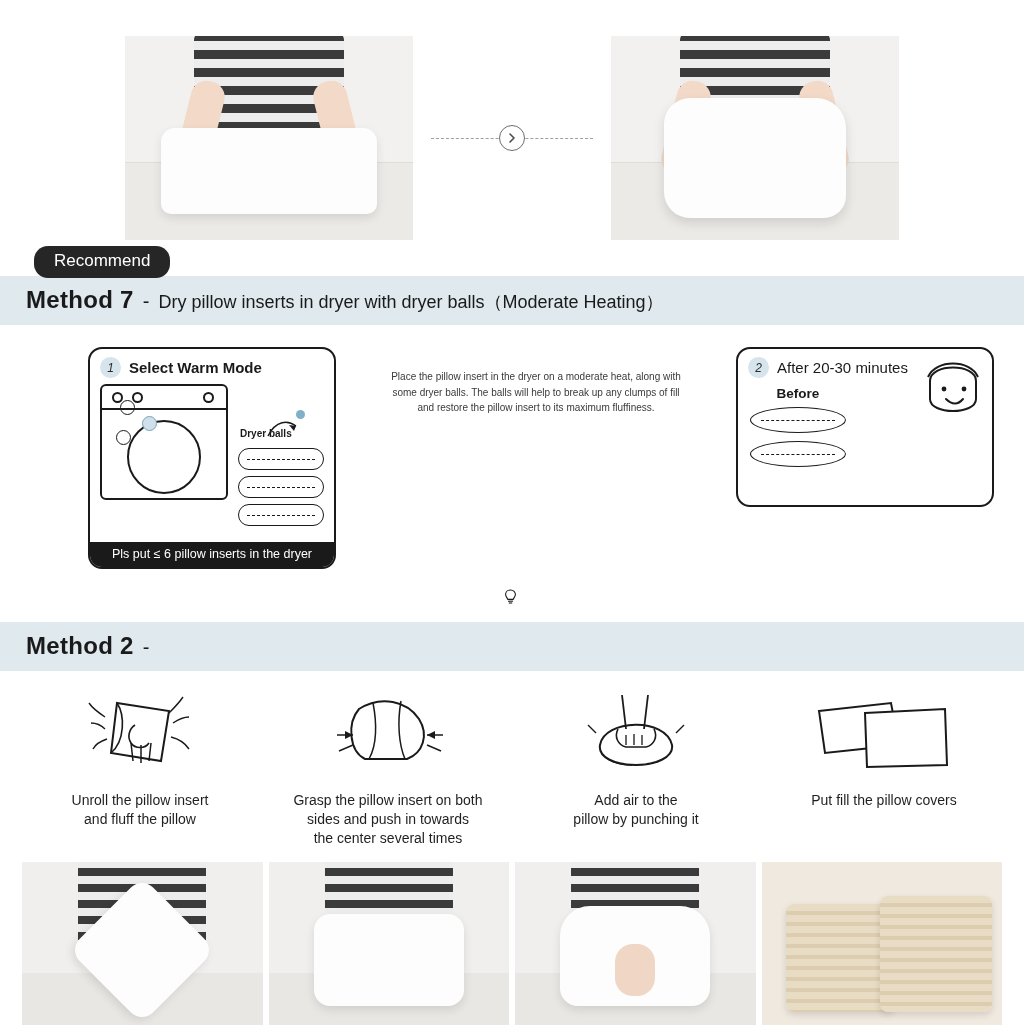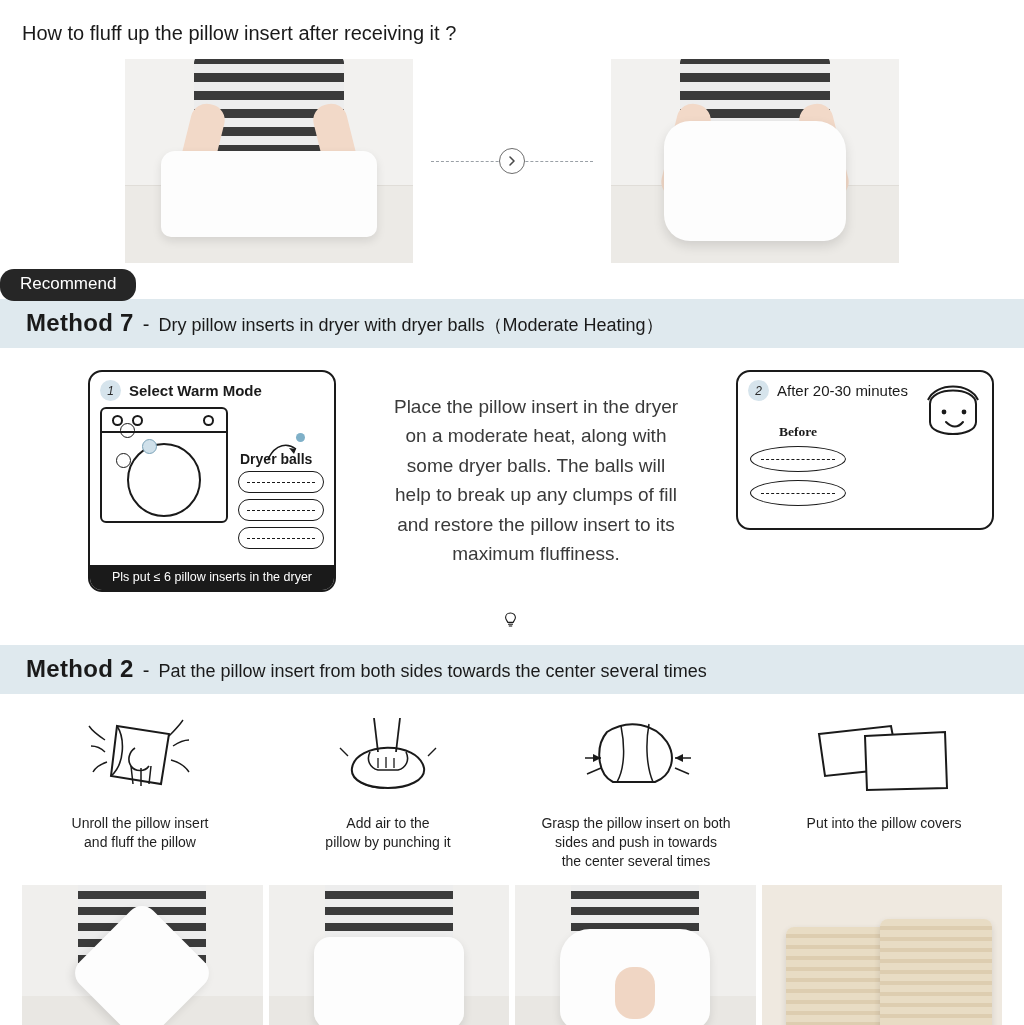--- a/index.html
+++ b/index.html
@@ -120,20 +120,21 @@
     width: 182px; height: 120px;
     background: #fdfdfd;
     border-radius: 26px 30px 22px 26px;
     box-shadow: 0 5px 12px rgba(0,0,0,.12);
   }
 
   
   .recommend-wrap {
     position: relative;
     height: 30px;
+    padding-left: 34px;
   }
   .recommend {
     display: inline-block;
     background: #262626;
     color: #ffffff;
     font-size: 17px;
     padding: 5px 20px 7px;
     border-radius: 14px;
     position: relative;
     z-index: 3;
@@ -211,21 +212,21 @@
   }
   .machine .ball {
     position: absolute; border: 1.6px solid #1a1a1a; border-radius: 50%;
     width: 15px; height: 15px;
   }
   .machine .ball.b1 { left: 18px; top: 14px; }
   .machine .ball.b2 { left: 40px; top: 30px; background:#cfe0ea; border-color:#7ba3b8; }
   .machine .ball.b3 { left: 14px; top: 44px; }
   .dryer-balls-label {
     position: absolute; left: 150px; top: 44px;
-    font-size: 14px; font-weight: bold;
+    font-size: 10px; font-weight: bold;
   }
   .dot-ball {
     position: absolute; left: 206px; top: 26px;
     width: 9px; height: 9px; border-radius: 50%; background: #7fb0c8;
   }
   .curve-arrow {
     position: absolute; left: 176px; top: 34px; width: 34px; height: 22px;
   }
   .flat-pill {
     position: absolute; right: 10px;
@@ -244,38 +245,38 @@
     background: #1a1a1a;
     color: #fff;
     font-size: 12.5px;
     text-align: center;
     padding: 5px 4px 6px;
   }
 
   .m1-text {
     width: 292px;
     text-align: center;
-    font-size: 19px;
+    font-size: 10px;
     line-height: 1.55;
     color: #3a3a3a;
     padding-top: 22px;
   }
 
   .after-card {
     width: 258px;
     border: 2px solid #1a1a1a;
     border-radius: 14px;
     background: #fff;
     position: relative;
     padding: 8px 10px 12px 10px;
     min-height: 160px;
   }
   .after-head { display: flex; align-items: center; gap: 8px; }
   .after-head .lbl { font-size: 15px; }
-  .ba-row { display: flex; gap: 25px; margin-top: 23px; padding-left: 2px; font-family: Liberation Serif, serif; }
+  .ba-row { display: flex; gap: 25px; margin-top: 8px; padding-left: 2px; }
   .ba-col { width: 96px; text-align: center; }
   .ba-col .cap { font-size: 13.5px; font-weight: bold; margin-bottom: 6px; }
   .pill-ellipse {
     height: 26px; border: 1.6px solid #1a1a1a; border-radius: 50%/50%;
     position: relative; margin-bottom: 8px;
   }
   .pill-ellipse.tall { height: 40px; border-radius: 46% 46% 46% 46%; }
   .pill-ellipse::after {
     content: ""; position: absolute; left: 10px; right: 10px; top: 50%;
     border-top: 1.4px dashed #1a1a1a;
@@ -356,21 +357,20 @@
     border-radius: 8px;
     box-shadow: 0 3px 7px rgba(0,0,0,.12);
   }
   .sofa .c1 { left: 24px; width: 108px; height: 108px; }
   .sofa .c2 { left: 118px; width: 112px; height: 116px; }
 </style>
 </head>
 <body>
 
 <div class="header">
-  <span class="question">How to fluff up the pillow insert after receiving it ?</span>
 </div>
 
 <div class="photo-row">
   <div class="photo">
     <div class="scene">
       <div class="wall"></div>
       <div class="table"></div>
       <div class="torso"></div>
       <div class="arm left"></div>
       <div class="arm right"></div>
@@ -476,21 +476,20 @@
       <path d="M6.5 1 C3.4 1 1.6 3.2 1.6 5.6 C1.6 7.6 3.3 8.8 3.8 10.4 L9.2 10.4 C9.7 8.8 11.4 7.6 11.4 5.6 C11.4 3.2 9.6 1 6.5 1 Z" fill="none" stroke="#1a1a1a" stroke-width="1.1"></path>
       <line x1="4" y1="12.2" x2="9" y2="12.2" stroke="#1a1a1a" stroke-width="1.1"></line>
       <line x1="4.8" y1="14" x2="8.2" y2="14" stroke="#1a1a1a" stroke-width="1.1"></line>
     </svg>
   </span>
 </div>
 
 <div class="method-bar">
   <span class="m-title">Method 2</span>
   <span class="m-dash">-</span>
-  <span class="m-text">Pat the pillow insert from both sides towards the center several times</span>
 </div>
 
 <div class="m2-steps">
 
   <div class="m2-step">
     <div class="m2-art">
       <svg width="150" height="92" viewBox="0 0 150 92" aria-hidden="true">
         <path d="M52 14 L104 22 L96 72 L46 64 Z" fill="none" stroke="#1a1a1a" stroke-width="2"></path>
         <path d="M52 14 C60 26, 60 52, 46 64" fill="none" stroke="#1a1a1a" stroke-width="1.6"></path>
         <path d="M40 40 c-4 -4 -10 -6 -14 -6" fill="none" stroke="#1a1a1a" stroke-width="1.4"></path>
@@ -502,61 +501,61 @@
         <path d="M70 36 c-6 4 -8 12 -4 18 c4 6 14 6 18 0" fill="none" stroke="#1a1a1a" stroke-width="1.6"></path>
         <path d="M66 54 l2 18 M76 56 l0 18 M86 54 l-2 18" fill="none" stroke="#1a1a1a" stroke-width="1.5"></path>
       </svg>
     </div>
     <div class="m2-cap" style="white-space:pre-line">Unroll the pillow insert
 and fluff the pillow</div>
   </div>
 
   <div class="m2-step">
     <div class="m2-art">
-      <svg width="160" height="92" viewBox="0 0 160 92" aria-hidden="true">
-        <path d="M44 56 C48 30, 110 28, 116 56 C118 68, 100 76, 80 76 C58 76, 42 68, 44 56 Z" fill="none" stroke="#1a1a1a" stroke-width="2"></path>
-        <path d="M66 6 L70 40" stroke="#1a1a1a" stroke-width="1.8" fill="none"></path>
-        <path d="M92 6 L88 40" stroke="#1a1a1a" stroke-width="1.8" fill="none"></path>
-        <path d="M62 40 c-4 8 0 16 8 18 l20 0 c8 -2 12 -10 8 -18" fill="none" stroke="#1a1a1a" stroke-width="1.6"></path>
-        <path d="M70 46 l0 10 M78 45 l0 11 M86 46 l0 10" stroke="#1a1a1a" stroke-width="1.3" fill="none"></path>
-        <path d="M52 70 c6 4 14 6 24 6" stroke="#1a1a1a" stroke-width="1.3" fill="none"></path>
-        <path d="M40 44 l-8 -8 M120 44 l8 -8" stroke="#1a1a1a" stroke-width="1.4" fill="none"></path>
-      </svg>
-    </div>
-    <div class="m2-cap" style="white-space:pre-line">Add air to the
-pillow by punching it</div>
-  </div>
-
-  <div class="m2-step">
-    <div class="m2-art">
       <svg width="170" height="92" viewBox="0 0 170 92" aria-hidden="true">
         <path d="M56 20 C78 6, 104 12, 116 30 C126 46, 120 64, 104 70 L62 70 C46 62, 44 34, 56 20 Z" fill="none" stroke="#1a1a1a" stroke-width="2"></path>
         <path d="M70 14 C74 34, 74 56, 66 70" fill="none" stroke="#1a1a1a" stroke-width="1.5"></path>
         <path d="M98 12 C94 34, 96 56, 102 70" fill="none" stroke="#1a1a1a" stroke-width="1.5"></path>
         <path d="M34 46 l16 0" stroke="#1a1a1a" stroke-width="1.5" fill="none"></path>
         <polygon points="50,46 42,42 42,50" fill="#1a1a1a"></polygon>
         <path d="M140 46 l-16 0" stroke="#1a1a1a" stroke-width="1.5" fill="none"></path>
         <polygon points="124,46 132,42 132,50" fill="#1a1a1a"></polygon>
         <path d="M36 62 l14 -6" stroke="#1a1a1a" stroke-width="1.5" fill="none"></path>
         <path d="M138 62 l-14 -6" stroke="#1a1a1a" stroke-width="1.5" fill="none"></path>
       </svg>
     </div>
     <div class="m2-cap" style="white-space:pre-line">Grasp the pillow insert on both
 sides and push in towards
 the center several times</div>
   </div>
 
   <div class="m2-step">
     <div class="m2-art">
+      <svg width="160" height="92" viewBox="0 0 160 92" aria-hidden="true">
+        <path d="M44 56 C48 30, 110 28, 116 56 C118 68, 100 76, 80 76 C58 76, 42 68, 44 56 Z" fill="none" stroke="#1a1a1a" stroke-width="2"></path>
+        <path d="M66 6 L70 40" stroke="#1a1a1a" stroke-width="1.8" fill="none"></path>
+        <path d="M92 6 L88 40" stroke="#1a1a1a" stroke-width="1.8" fill="none"></path>
+        <path d="M62 40 c-4 8 0 16 8 18 l20 0 c8 -2 12 -10 8 -18" fill="none" stroke="#1a1a1a" stroke-width="1.6"></path>
+        <path d="M70 46 l0 10 M78 45 l0 11 M86 46 l0 10" stroke="#1a1a1a" stroke-width="1.3" fill="none"></path>
+        <path d="M52 70 c6 4 14 6 24 6" stroke="#1a1a1a" stroke-width="1.3" fill="none"></path>
+        <path d="M40 44 l-8 -8 M120 44 l8 -8" stroke="#1a1a1a" stroke-width="1.4" fill="none"></path>
+      </svg>
+    </div>
+    <div class="m2-cap" style="white-space:pre-line">Add air to the
+pillow by punching it</div>
+  </div>
+
+  <div class="m2-step">
+    <div class="m2-art">
       <svg width="170" height="92" viewBox="0 0 170 92" aria-hidden="true">
         <path d="M20 22 L92 14 L100 56 L26 64 Z" fill="none" stroke="#1a1a1a" stroke-width="2"></path>
         <path d="M66 24 L146 20 L148 76 L68 78 Z" fill="#ffffff" stroke="#1a1a1a" stroke-width="2"></path>
       </svg>
     </div>
-    <div class="m2-cap">Put into the pillow covers</div>
+    <div class="m2-cap">Put fill the pillow covers</div>
   </div>
 </div>
 
 <div class="bottom-row">
 
   <div class="bphoto">
     <div class="tablebar"></div>
     <div class="btorso"></div>
     <div class="diamond"></div>
   </div>

